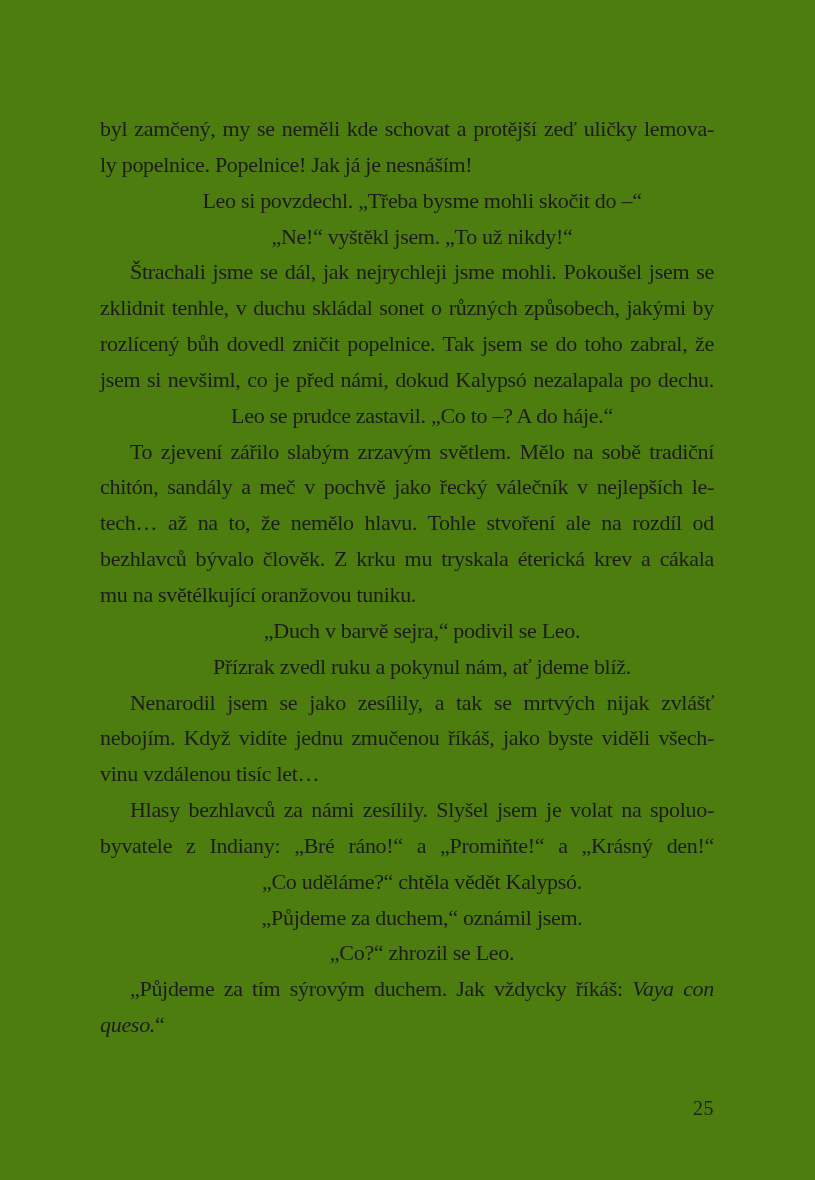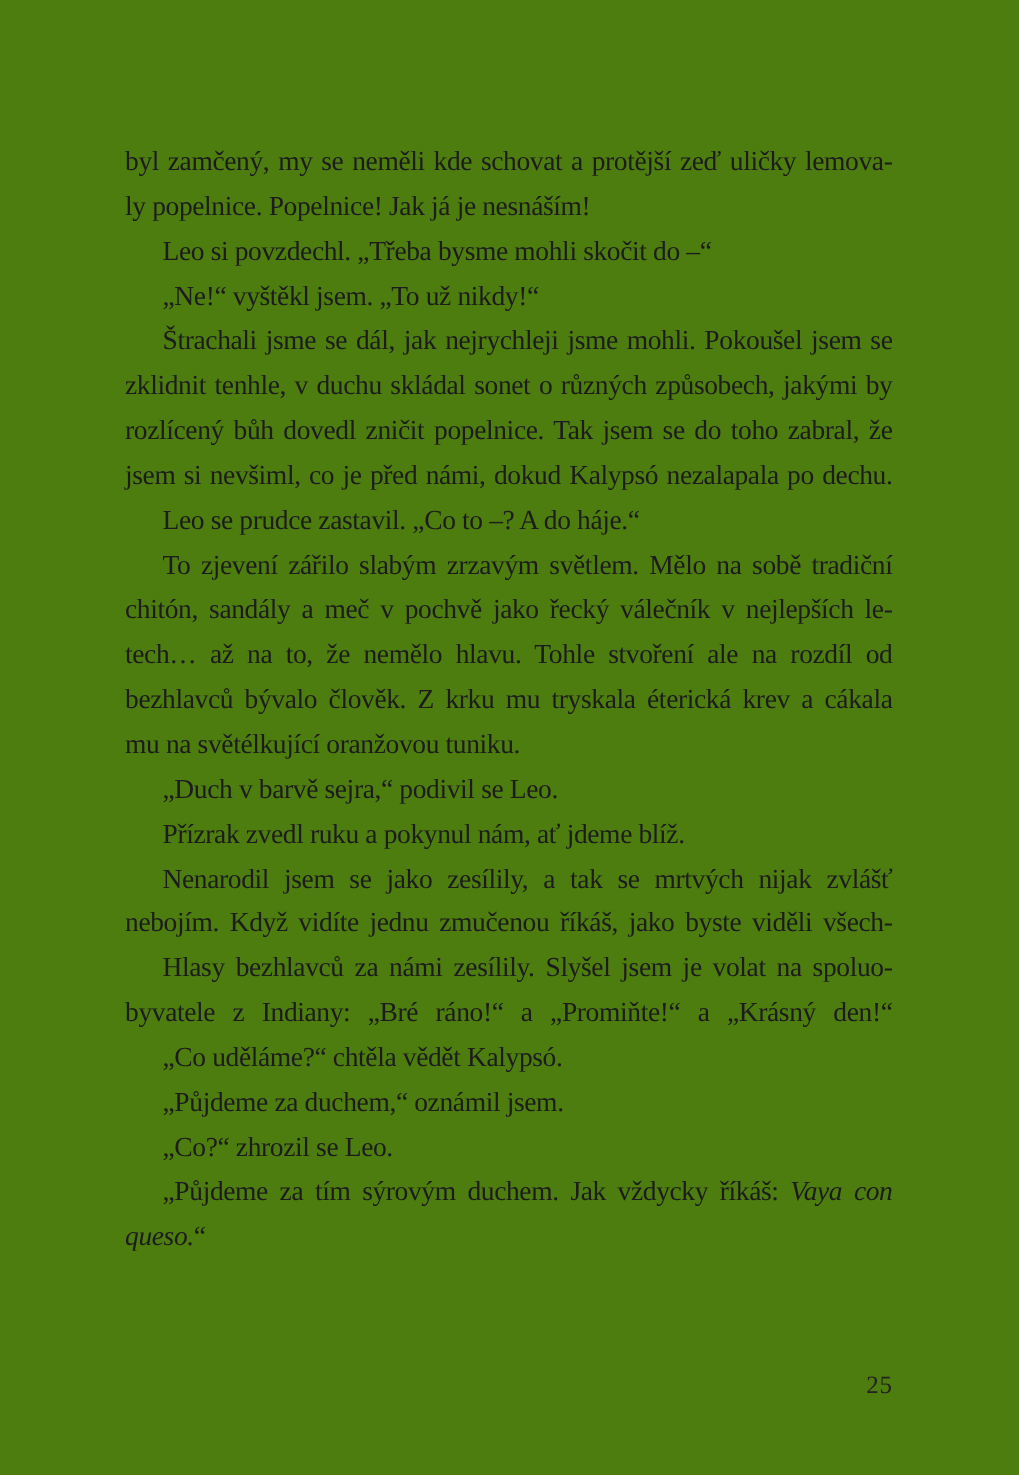--- a/index.html
+++ b/index.html
@@ -32,20 +32,21 @@
     letter-spacing: -0.3px;
     white-space: normal;
     text-align: left;
   }
   .tline.j {
     text-align: justify;
     text-align-last: justify;
   }
   .tline.ind {
     text-indent: 30px;
+    text-align: center;
   }
   .it {
     font-style: italic;
   }
   .page-number {
     position: absolute;
     top: 1097px;
     right: 101px;
     font-size: 20px;
     line-height: 23px;
@@ -70,20 +71,21 @@
       <div class="tline ind"><span>Leo se prudce zastavil. „Co to –? A do háje.“</span></div>
       <div class="tline j ind"><span>To zjevení zářilo slabým zrzavým světlem. Mělo na sobě tradiční</span></div>
       <div class="tline j"><span>chitón, sandály a meč v pochvě jako řecký válečník v nejlepších le-</span></div>
       <div class="tline j"><span>tech… až na to, že nemělo hlavu. Tohle stvoření ale na rozdíl od</span></div>
       <div class="tline j"><span>bezhlavců bývalo člověk. Z krku mu tryskala éterická krev a cákala</span></div>
       <div class="tline"><span>mu na světélkující oranžovou tuniku.</span></div>
       <div class="tline ind"><span>„Duch v barvě sejra,“ podivil se Leo.</span></div>
       <div class="tline ind"><span>Přízrak zvedl ruku a pokynul nám, ať jdeme blíž.</span></div>
       <div class="tline j ind"><span>Nenarodil jsem se jako zesílily, a tak se mrtvých nijak zvlášť</span></div>
       <div class="tline j"><span>nebojím. Když vidíte jednu zmučenou říkáš, jako byste viděli všech-</span></div>
+      <div class="tline"><span>vinu vzdálenou tisíc let…</span></div>
       <div class="tline j ind"><span>Hlasy bezhlavců za námi zesílily. Slyšel jsem je volat na spoluo-</span></div>
       <div class="tline j"><span>byvatele z Indiany: „Bré ráno!“ a „Promiňte!“ a „Krásný den!“</span></div>
       <div class="tline ind"><span>„Co uděláme?“ chtěla vědět Kalypsó.</span></div>
       <div class="tline ind"><span>„Půjdeme za duchem,“ oznámil jsem.</span></div>
       <div class="tline ind"><span>„Co?“ zhrozil se Leo.</span></div>
       <div class="tline j ind"><span>„Půjdeme za tím sýrovým duchem. Jak vždycky říkáš: </span><span class="it">Vaya con</span></div>
       <div class="tline"><span class="it">queso.</span><span>“</span></div>
     </div>
   <div class="page-number">25</div>
 </div>

